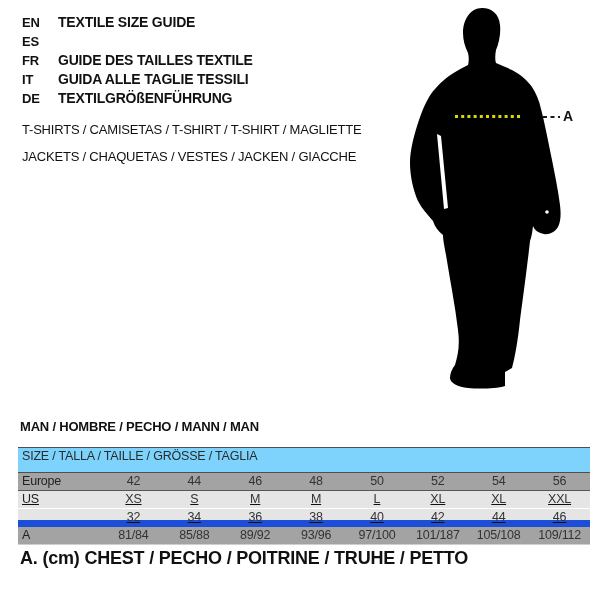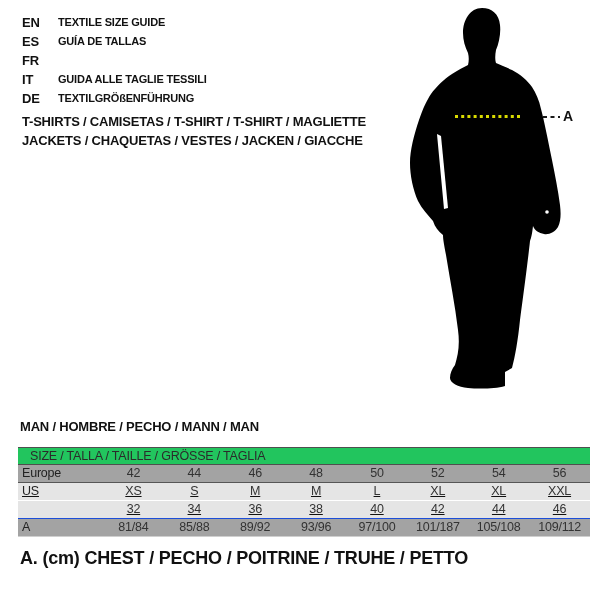--- a/index.html
+++ b/index.html
@@ -11,69 +11,69 @@
     width:600px; height:600px;
     overflow:hidden;
     color:#111;
   }
   .abs { position:absolute; }
 
   
   .lang-list { left:22px; top:13px; }
   .lang-row { display:flex; height:19px; line-height:19px; }
   .lang-code { width:36px; font-weight:bold; font-size:13px; letter-spacing:-0.2px; }
-  .lang-label { font-weight:bold; font-size:11px; letter-spacing:-0.2px; }
+  .lang-label { font-weight:bold; font-size:14px; letter-spacing:-0.2px; }
 
   
   .categories { left:22px; top:112px; }
-  .cat-line { font-weight:bold; font-size:13px; line-height:19px; letter-spacing:-0.2px; }
+  .cat-line { font-weight:normal; font-size:13px; line-height:19px; letter-spacing:-0.2px;margin-top:8px; }
 
   
   .figure-wrap { left:400px; top:5px; width:170px; height:390px; }
   .measure-label { left:563px; top:108px; font-size:14px; font-weight:bold; letter-spacing:-0.2px; }
 
   
   .section-title { left:20px; top:419px; font-weight:bold; font-size:13px; letter-spacing:-0.2px; }
 
   
   .size-table { left:18px; top:447px; width:572px; font-size:12.5px; letter-spacing:-0.2px; }
   .tbl-header {
-    background:#22c55e;
+    background:#7dd3fc;
     border-top:1px solid #4f4f4f;
     border-bottom:1px solid #4f4f4f;
-    height:18px; line-height:16px;
-    padding-left:12px;
+    height:26px; line-height:16px;
+    padding-left:4px;
     color:#2b2b2b;
   }
   .tbl-row { display:grid; grid-template-columns:85px repeat(8, 1fr); height:18px; line-height:17px; }
   .tbl-row.white { background:#a3a3a3; border-bottom:1px solid #565656; }
   .tbl-row.gray  { background:#e5e5e5;text-decoration:underline; }
   .tbl-row.gray-mid { border-bottom:1px solid #ffffff; }
-  .tbl-row.gray-end { border-bottom:1px solid #1d4ed8; }
+  .tbl-row.gray-end { border-bottom:7px solid #1d4ed8; }
   .tbl-row.last { border-bottom:1px solid #cfcfcf; }
   .cell-label { text-align:left; padding-left:4px; color:#222; }
   .cell-val   { text-align:center; color:#333; }
 
   
   .footnote { left:20px; top:548px; font-weight:bold; font-size:18px; letter-spacing:-0.2px; }
 </style>
 </head>
 <body>
 
 <div class="abs lang-list">
   <div class="lang-row">
     <span class="lang-code">EN</span>
     <span class="lang-label">TEXTILE SIZE GUIDE</span>
   </div>
   <div class="lang-row">
     <span class="lang-code">ES</span>
-    <span class="lang-label">GUÍA DE TALLAS</span>
   </div>
   <div class="lang-row">
     <span class="lang-code">FR</span>
+    <span class="lang-label">GUIDE DES TAILLES TEXTILE</span>
   </div>
   <div class="lang-row">
     <span class="lang-code">IT</span>
     <span class="lang-label">GUIDA ALLE TAGLIE TESSILI</span>
   </div>
   <div class="lang-row">
     <span class="lang-code">DE</span>
     <span class="lang-label">TEXTILGRÖßENFÜHRUNG</span>
   </div>
 </div>

